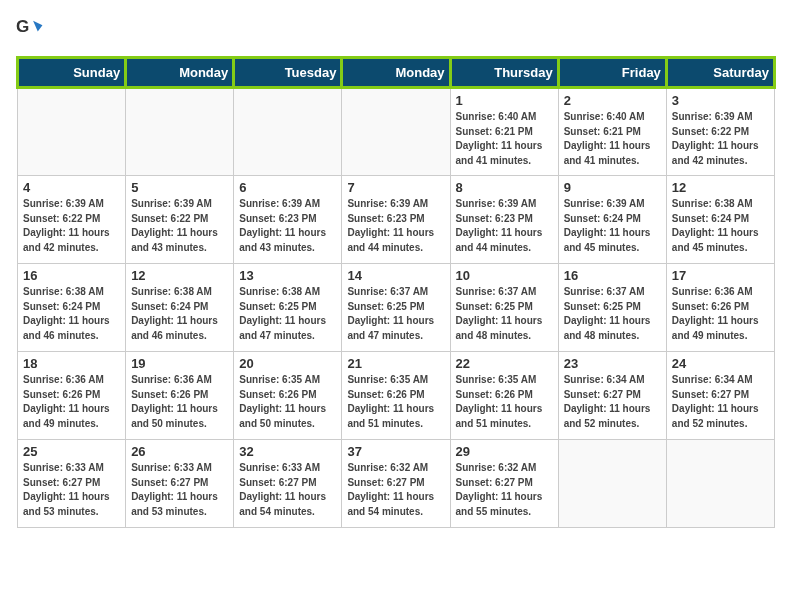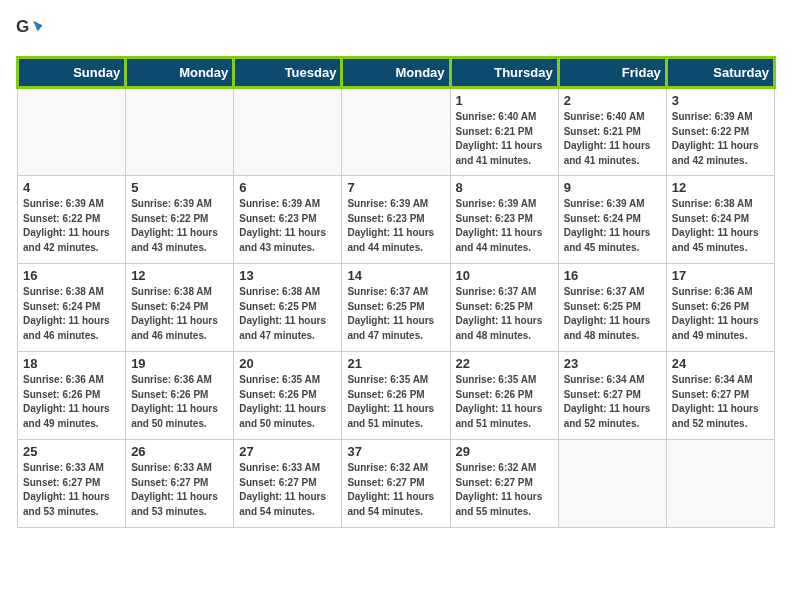--- a/index.html
+++ b/index.html
@@ -315,21 +315,21 @@
 and 53 minutes.</div>
         </td>
         <td>
           <span class="day-number">26</span>
           <div class="day-info" style="white-space: pre-line;">Sunrise: 6:33 AM
 Sunset: 6:27 PM
 Daylight: 11 hours
 and 53 minutes.</div>
         </td>
         <td>
-          <span class="day-number">27</span>
+          <span class="day-number">32</span>
           <div class="day-info" style="white-space: pre-line;">Sunrise: 6:33 AM
 Sunset: 6:27 PM
 Daylight: 11 hours
 and 54 minutes.</div>
         </td>
         <td>
           <span class="day-number">37</span>
           <div class="day-info" style="white-space: pre-line;">Sunrise: 6:32 AM
 Sunset: 6:27 PM
 Daylight: 11 hours

